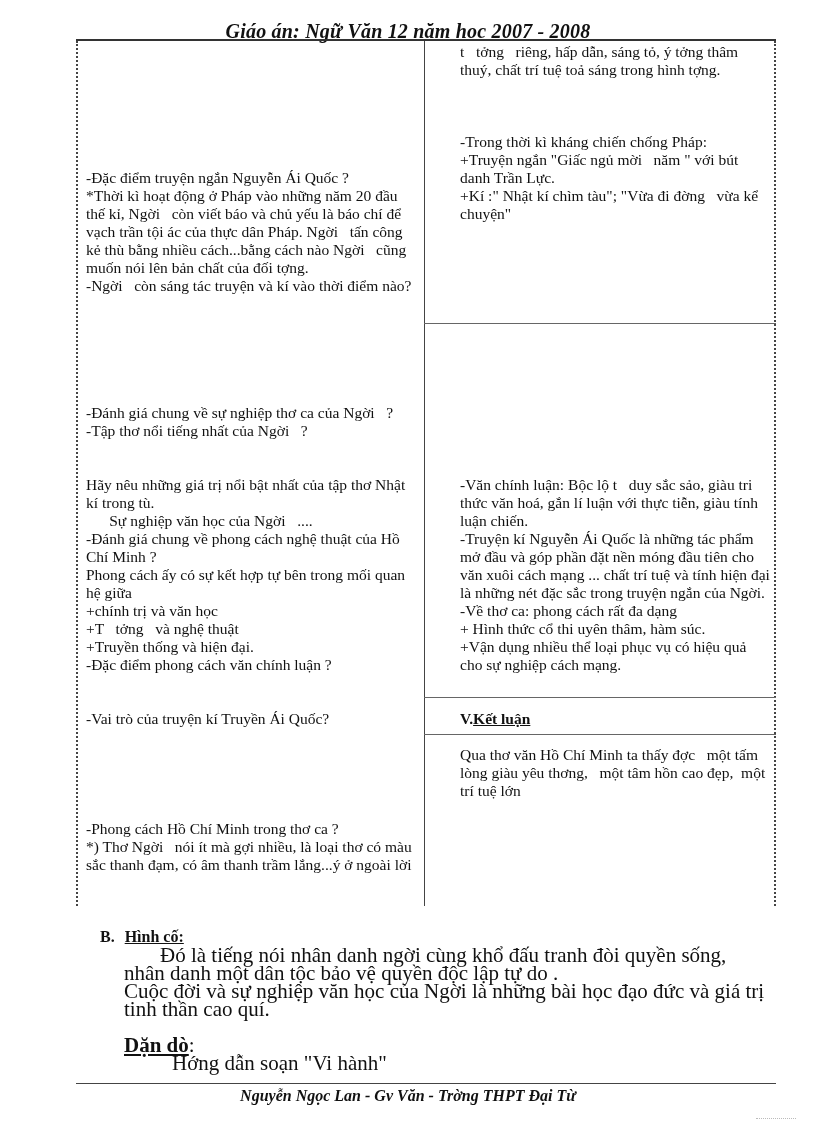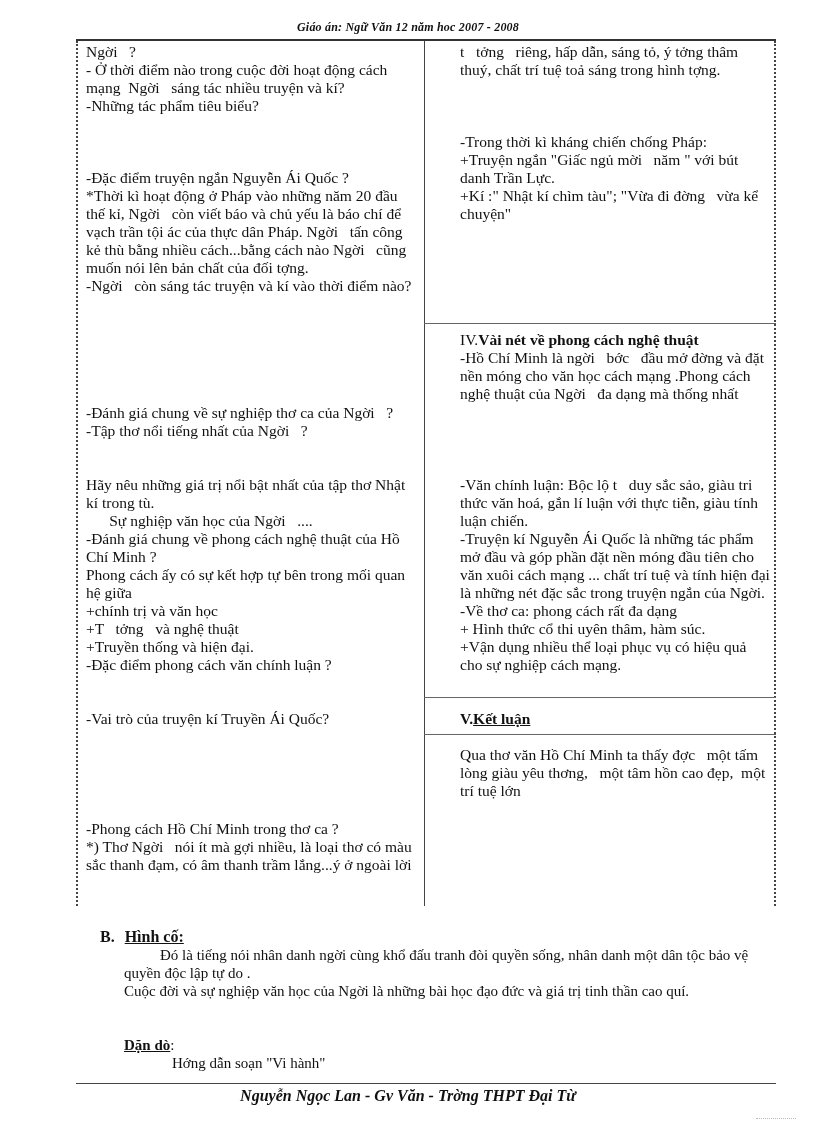--- a/index.html
+++ b/index.html
@@ -1,49 +1,46 @@
 <!DOCTYPE html>
 <html><head>
 <meta charset="utf-8">
 <style>
   html, body { margin: 0; padding: 0; background: #ffffff; }
   body { width: 816px; height: 1123px; position: relative; overflow: hidden;
          font-family: "Liberation Serif", "DejaVu Serif", serif; color: #111; }
   .header-title { position: absolute; left: 0; width: 816px; top: 20px; text-align: center;
-         font-style: italic; font-weight: bold; font-size: 12px; letter-spacing: 0.2px; }
+         font-style: italic; font-weight: bold; font-size: 20px; letter-spacing: 0.2px; }
   .header-rule { position: absolute; left: 76px; width: 700px; top: 39px; height: 0;
          border-top: 2px solid #333; }
   .lesson-table { position: absolute; left: 76px; top: 41px; width: 700px; height: 865px;
          border-left: 2px dotted #444; border-right: 2px dotted #444; box-sizing: border-box; }
   .col { position: absolute; top: 0; bottom: 0; }
   .col-left { left: 0; width: 346px; border-right: 1.5px solid #444; }
   .col-right { left: 346px; width: 352px; }
   .cell-text { position: absolute; left: 8px; right: 6px; font-size: 15.5px; line-height: 18px;
          white-space: pre-wrap; }
   .col-right .cell-text { left: 8px; margin-left: 28px; }
   .rowline { position: absolute; left: 0; right: 0; height: 0; border-top: 1px solid #666; }
   .bold { font-weight: bold; }
   .ul { text-decoration: underline; }
-  .section { position: absolute; font-size: 15px; line-height: 18px; }
+  .section { position: absolute; font-size: 21px; line-height: 18px; }
   .footer-rule { position: absolute; left: 76px; width: 700px; top: 1083px; border-top: 1.5px solid #444; }
   .footer-title { position: absolute; left: 0; width: 816px; top: 1087px; text-align: center;
          font-style: italic; font-weight: bold; font-size: 16px; }
   .dots { position: absolute; right: 20px; bottom: 4px; width: 40px; border-top: 1px dotted #bbb; }
 </style>
 </head>
 <body>
 
 <div class="header-title">Giáo án: Ngữ Văn 12  năm hoc 2007 - 2008</div>
 <div class="header-rule"></div>
 
 <div class="lesson-table">
   <div class="col col-left">
-    <div class="cell-text" style="top:2px">Ngời   ?
-- Ở thời điểm nào trong cuộc đời hoạt động cách mạng  Ngời   sáng tác nhiều truyện và kí?
--Những tác phẩm tiêu biểu?</div>
     <div class="cell-text" style="top:128px">-Đặc điểm truyện ngắn Nguyễn Ái Quốc ?
 *Thời kì hoạt động ở Pháp vào những năm 20 đầu thế kỉ, Ngời   còn viết báo và chủ yếu là báo chí để vạch trần tội ác của thực dân Pháp. Ngời   tấn công kẻ thù bằng nhiều cách...bằng cách nào Ngời   cũng muốn nói lên bản chất của đối tợng.
 -Ngời   còn sáng tác truyện và kí vào thời điểm nào?</div>
     <div class="cell-text" style="top:363px">-Đánh giá chung về sự nghiệp thơ ca của Ngời   ?
 -Tập thơ nổi tiếng nhất của Ngời   ?</div>
     <div class="cell-text" style="top:435px">Hãy nêu những giá trị nổi bật nhất của tập thơ Nhật kí trong tù.
       Sự nghiệp văn học của Ngời   ....
 -Đánh giá chung về phong cách nghệ thuật của Hồ Chí Minh ?
 Phong cách ấy có sự kết hợp tự bên trong mối quan hệ giữa
 +chính trị và văn học
@@ -53,22 +50,20 @@
     <div class="cell-text" style="top:669px">-Vai trò của truyện kí Truyền Ái Quốc?</div>
     <div class="cell-text" style="top:779px">-Phong cách Hồ Chí Minh trong thơ ca ?
 *) Thơ Ngời   nói ít mà gợi nhiều, là loại thơ có màu sắc thanh đạm, có âm thanh trầm lắng...ý ở ngoài lời</div>
   </div>
   <div class="col col-right">
     <div class="cell-text" style="top:2px">t   tởng   riêng, hấp dẫn, sáng tỏ, ý tởng thâm thuý, chất trí tuệ toả sáng trong hình tợng.</div>
     <div class="cell-text" style="top:92px">-Trong thời kì kháng chiến chống Pháp:
 +Truyện ngắn "Giấc ngủ mời   năm " với bút danh Trần Lực.
 +Kí :" Nhật kí chìm tàu"; "Vừa đi đờng   vừa kể chuyện"</div>
     <div class="rowline" style="top:282px"></div>
-    <div class="cell-text" style="top:290px"><span>IV.</span><span class="bold">Vài nét về phong cách nghệ thuật</span>
-<span>-Hồ Chí Minh là ngời   bớc   đầu mở đờng và đặt nền móng cho văn học cách mạng .Phong cách nghệ thuật của Ngời   đa dạng mà thống nhất</span></div>
     <div class="cell-text" style="top:435px">-Văn chính luận: Bộc lộ t   duy sắc sảo, giàu tri thức văn hoá, gắn lí luận với thực tiễn, giàu tính luận chiến.
 -Truyện kí Nguyễn Ái Quốc là những tác phẩm mở đầu và góp phần đặt nền móng đầu tiên cho văn xuôi cách mạng ... chất trí tuệ và tính hiện đại là những nét đặc sắc trong truyện ngắn của Ngời.
 -Về thơ ca: phong cách rất đa dạng
 + Hình thức cổ thi uyên thâm, hàm súc.
 +Vận dụng nhiều thể loại phục vụ có hiệu quả cho sự nghiệp cách mạng.</div>
     <div class="rowline" style="top:656px"></div>
     <div class="cell-text" style="top:669px"><span class="bold">V.</span><span class="bold ul">Kết luận</span></div>
     <div class="rowline" style="top:693px"></div>
     <div class="cell-text" style="top:705px">Qua thơ văn Hồ Chí Minh ta thấy đợc   một tấm lòng giàu yêu thơng,   một tâm hồn cao đẹp,  một trí tuệ lớn</div>
   </div>

